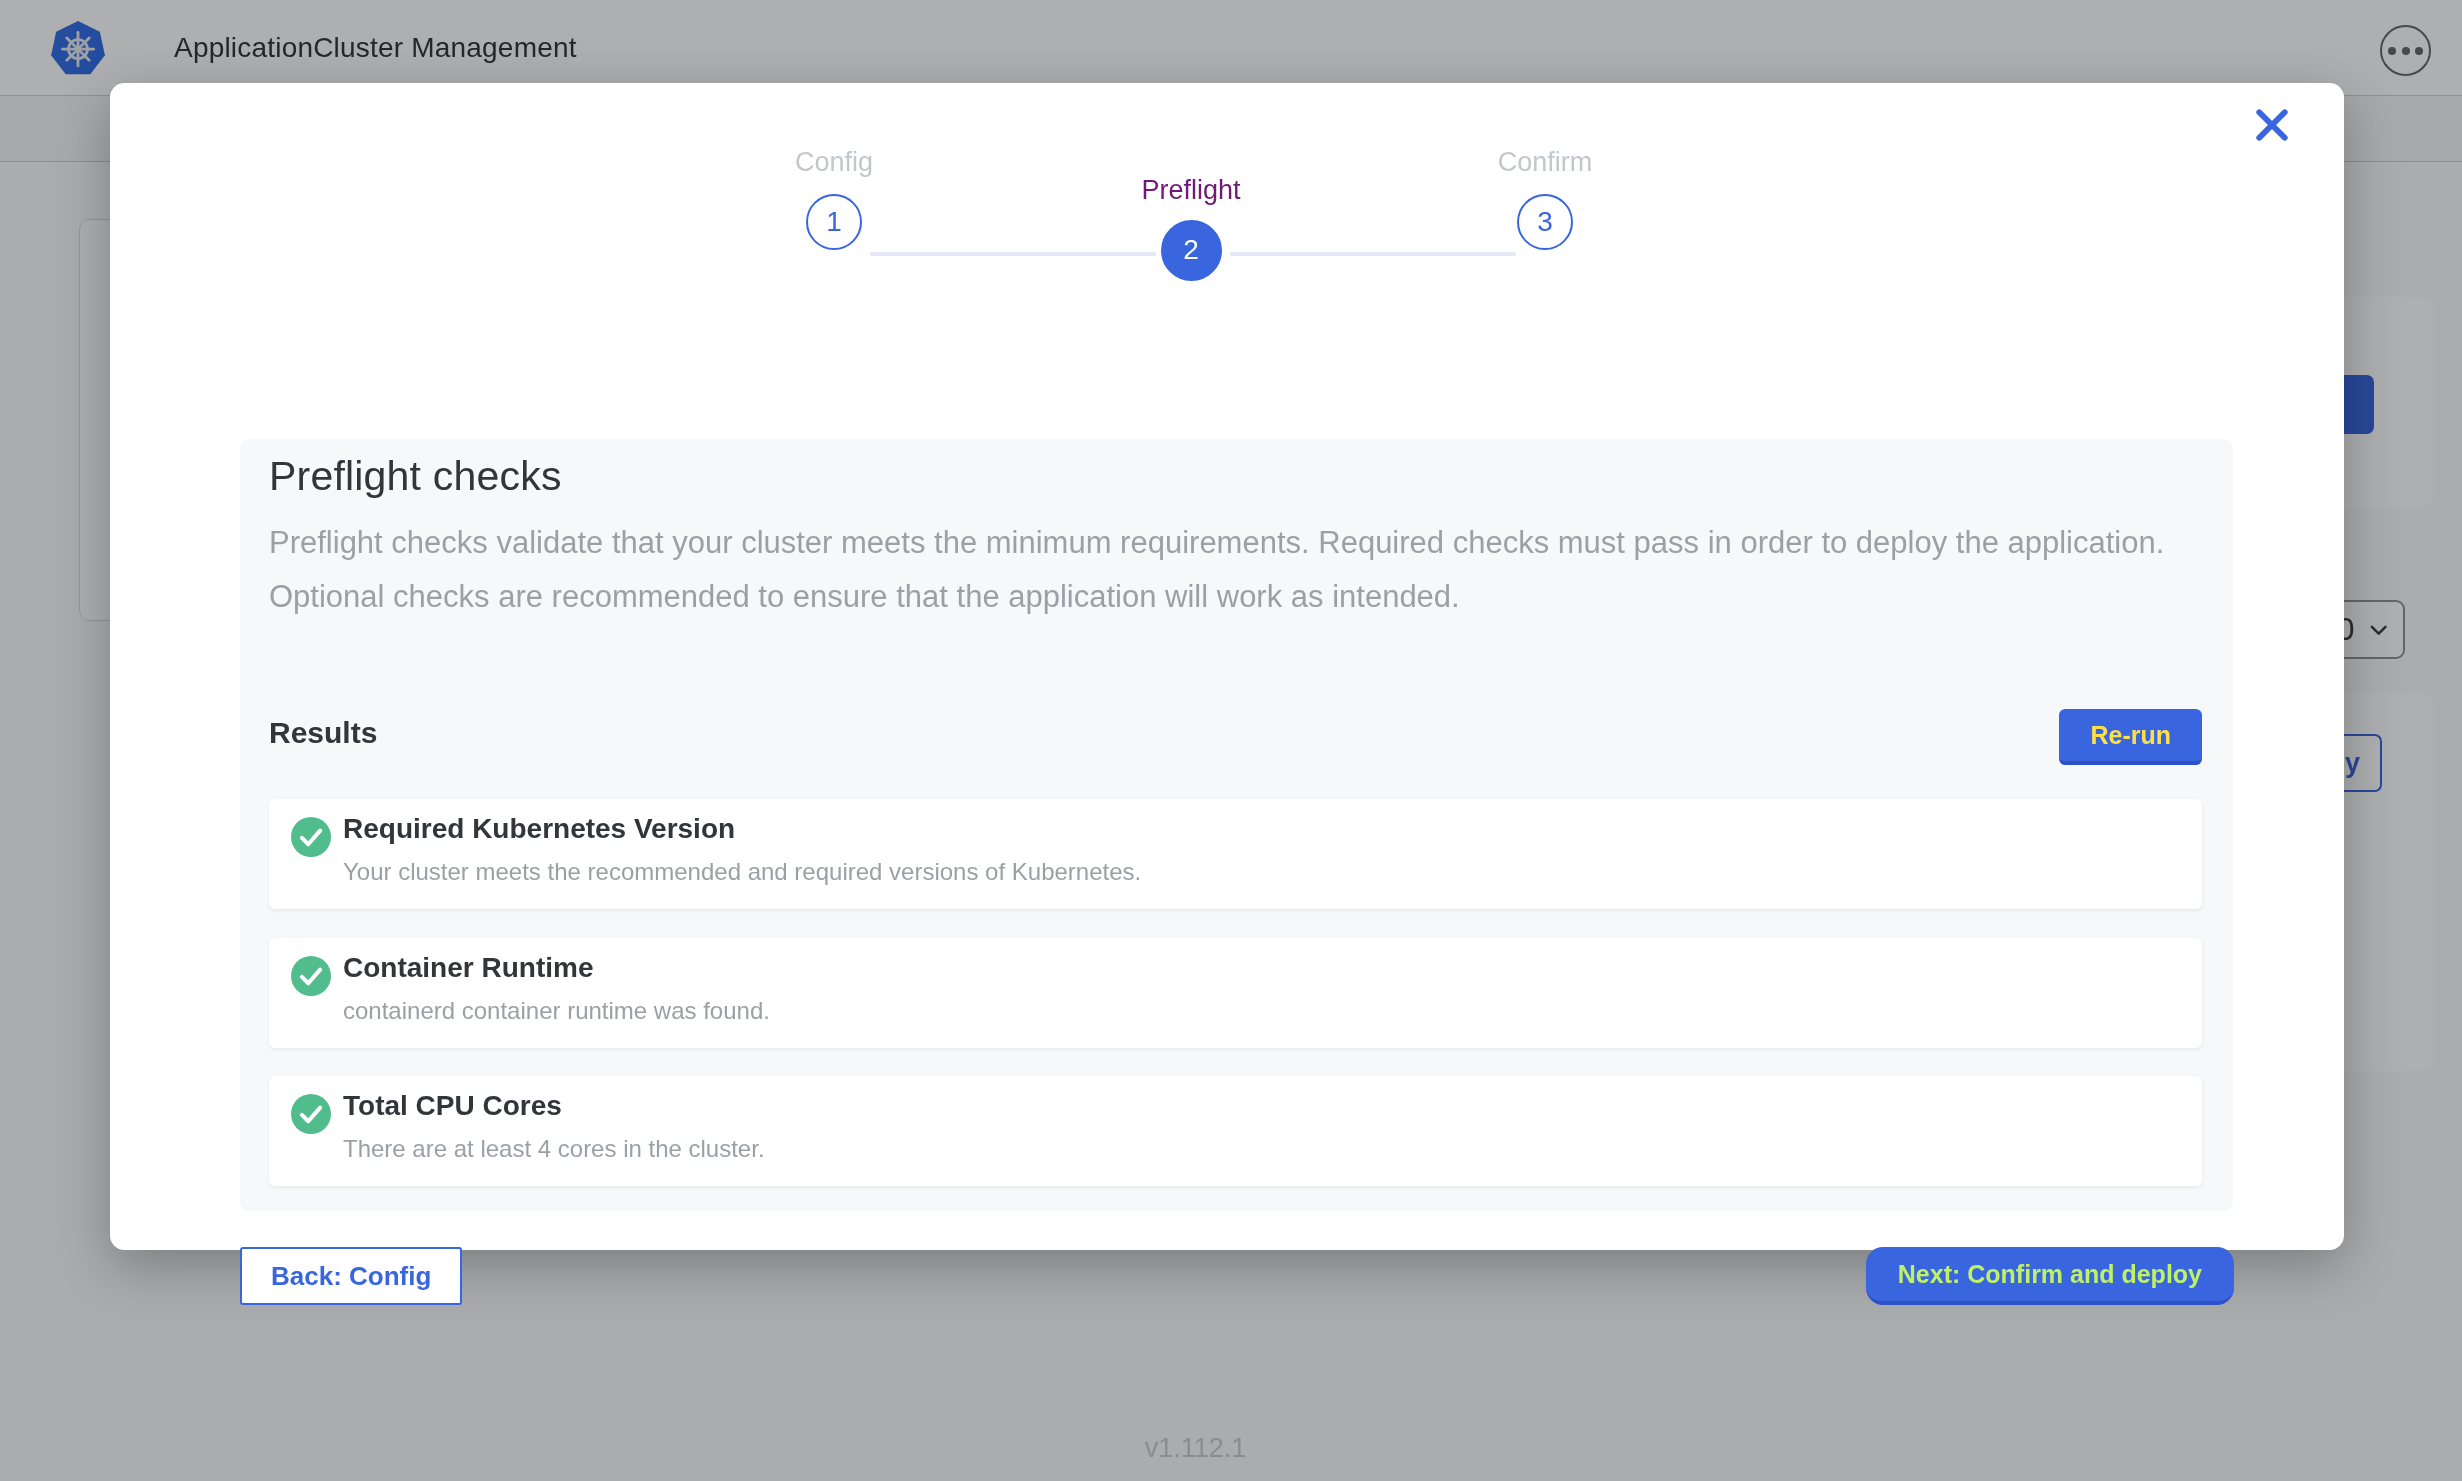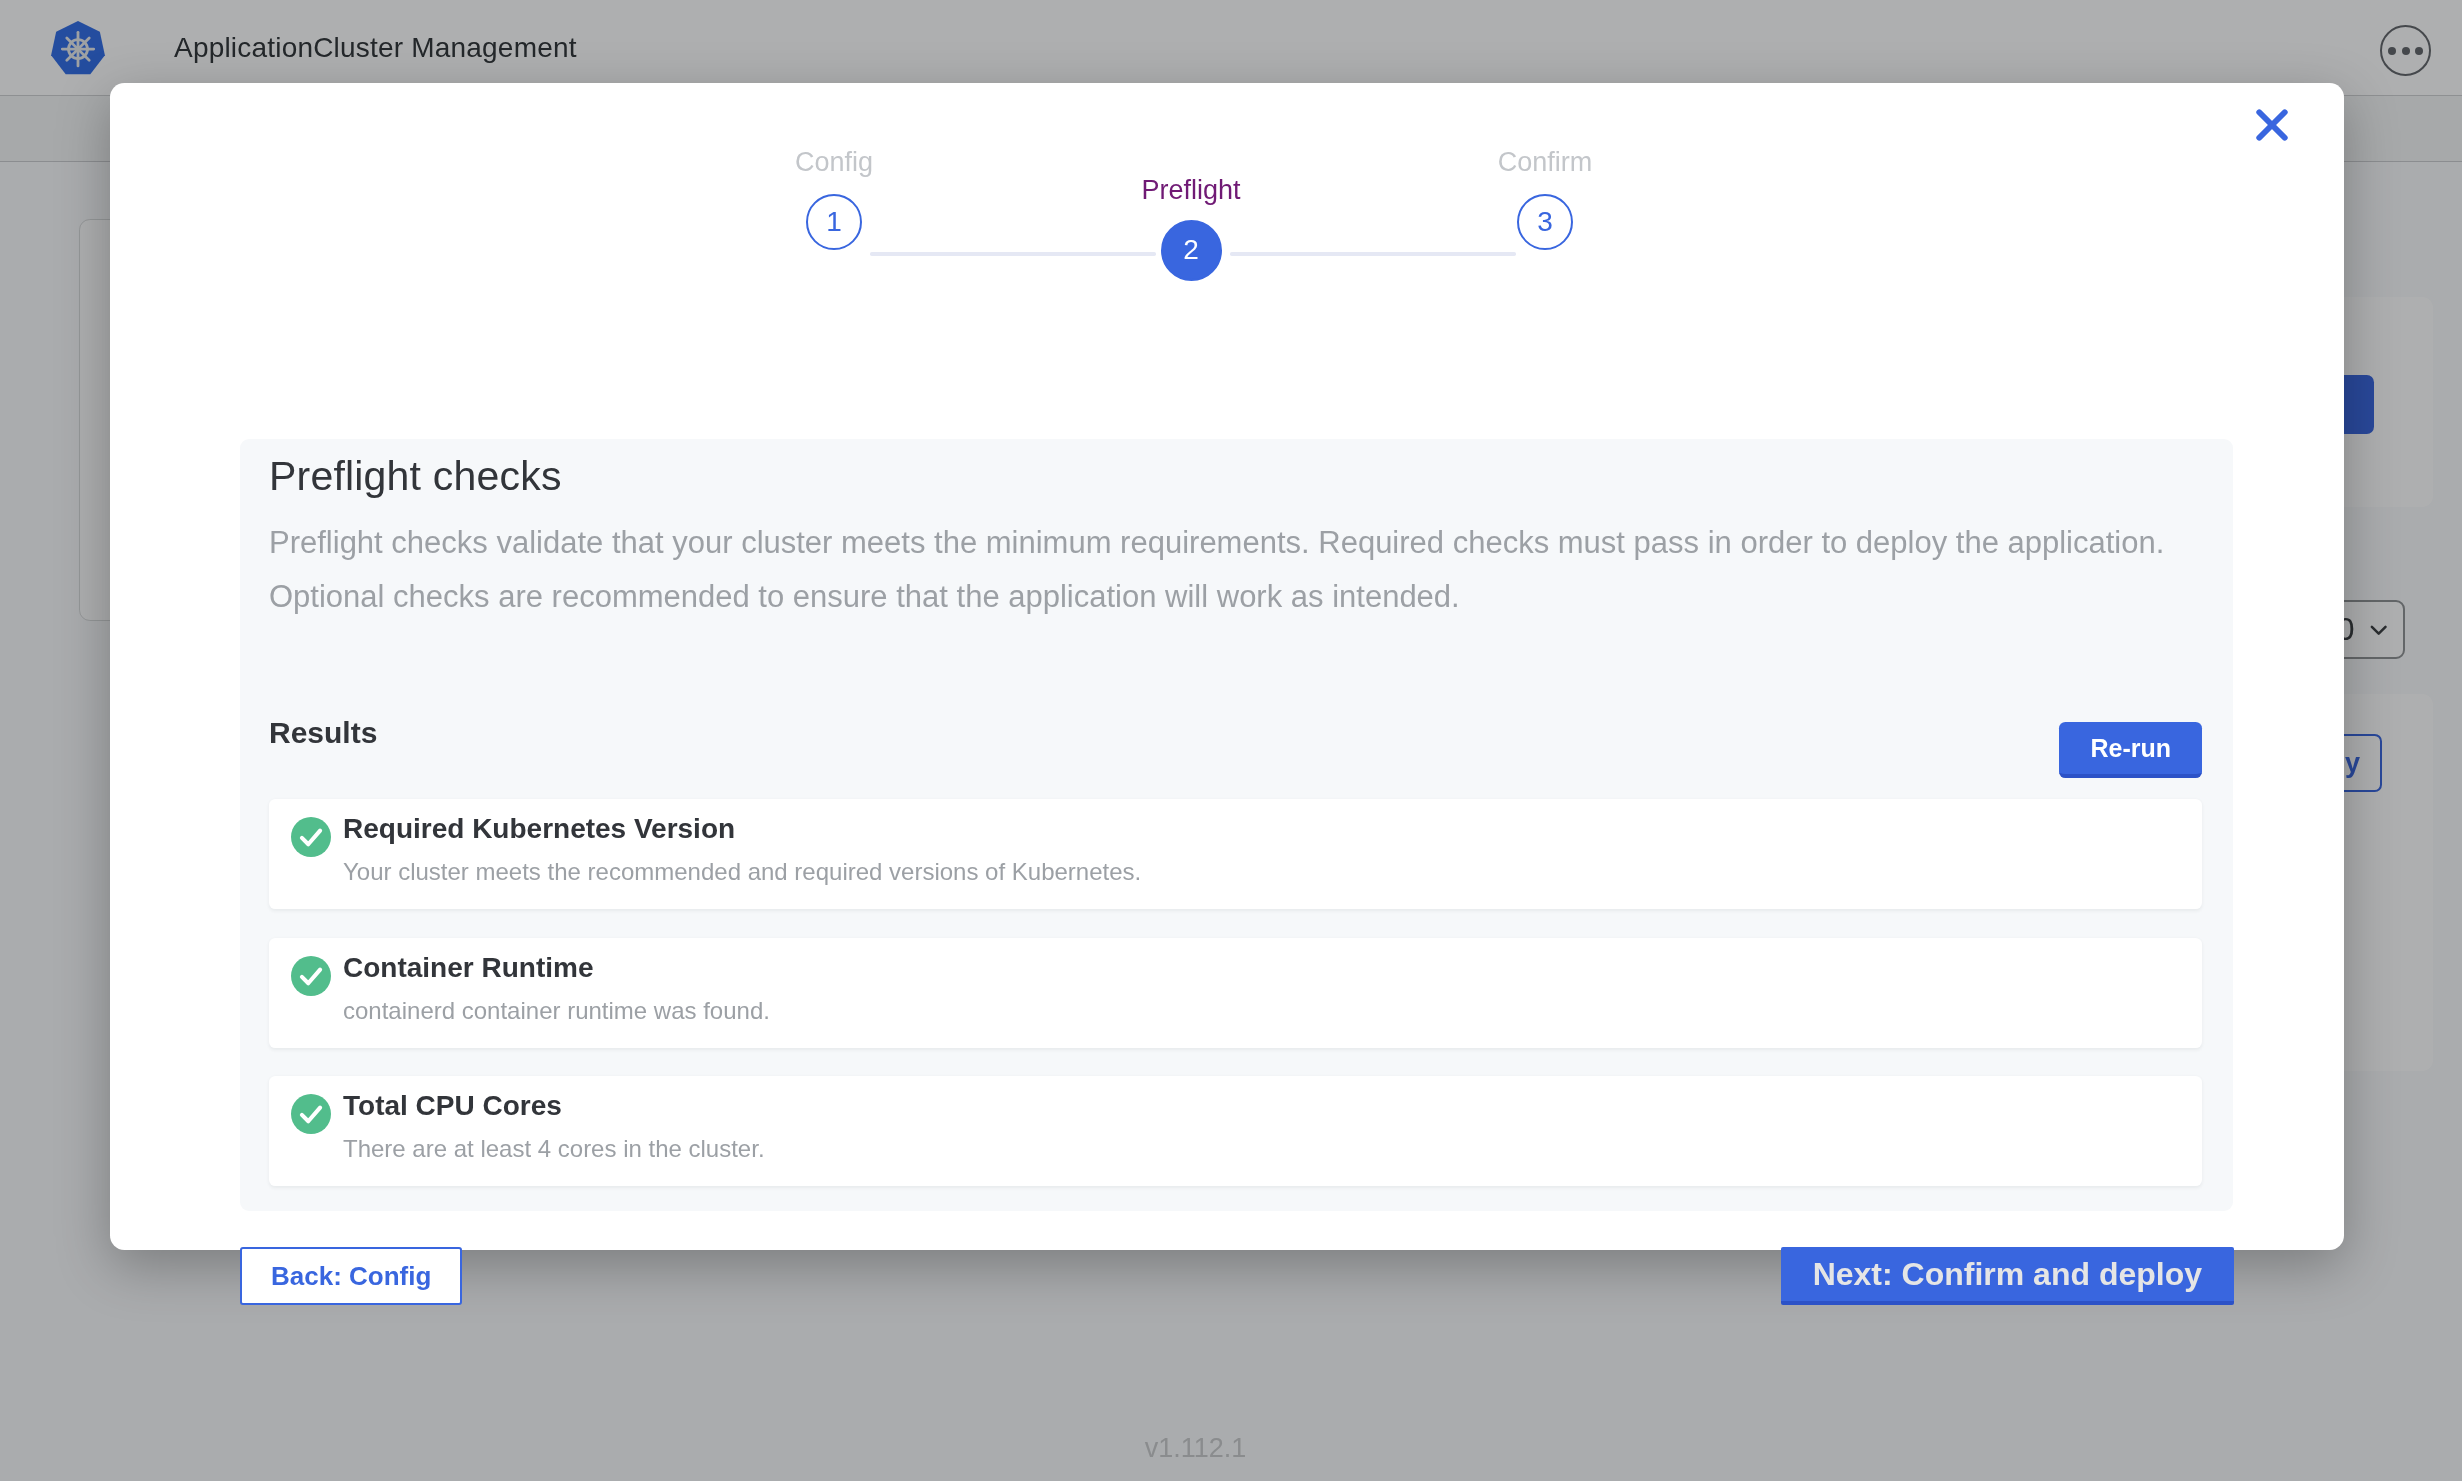--- a/index.html
+++ b/index.html
@@ -73,41 +73,41 @@
     border-radius:9px;box-sizing:border-box;padding:0 31px 0 29px;
   }
   .pf-title{position:absolute;left:29px;top:14.4px;font-size:41px;font-weight:normal;color:#32353a;letter-spacing:0.2px;}
   .pf-desc{
     position:absolute;left:29px;top:77px;width:1905px;
     font-size:31px;line-height:54px;color:#9ca0a5;
   }
   .results-row{position:absolute;left:29px;right:31px;top:270px;height:56px;}
   .results-heading{position:absolute;left:0;top:7.2px;font-size:30px;font-weight:bold;color:#32353a;}
   .rerun-btn{
-    position:absolute;right:0;top:13px;height:56px;padding:0 31px;background:#3966df;
-    border:none;border-bottom:4.5px solid #2c52c7;border-radius:6.3px;color:#ffffff;
+    position:absolute;right:0;top:0;height:56px;padding:0 31px;background:#3966df;
+    border:none;border-bottom:4.5px solid #2c52c7;border-radius:6.3px;color:#fde047;
     font-size:25px;font-weight:bold;font-family:inherit;cursor:pointer;
   }
   .check-row{
     position:absolute;left:29px;width:1933px;height:110px;background:#ffffff;border-radius:6.3px;
     box-shadow:0 1.8px 3.6px rgba(40,50,60,0.07);
   }
   .check-row .check-icon{position:absolute;left:21.6px;top:18px;width:40px;height:40px;}
   .check-title{position:absolute;left:74px;top:14.4px;font-size:28px;font-weight:bold;color:#32353a;}
   .check-detail{position:absolute;left:74px;top:59px;font-size:24px;color:#9ca0a5;}
   
   .back-btn{
     position:absolute;left:130px;top:1164px;height:58px;padding:0 29px;background:#ffffff;
     border:2.7px solid #3966df;border-radius:3px;color:#3966df;font-size:26px;font-weight:bold;
     font-family:inherit;cursor:pointer;box-sizing:border-box;
   }
   .next-btn{
     position:absolute;right:110px;top:1164px;height:58px;padding:0 32px;background:#3966df;
-    border:none;border-bottom:4.5px solid #2c52c7;border-radius:2px;color:#e5e5e5;
-    font-size:32px;font-weight:bold;font-family:inherit;cursor:pointer;box-sizing:border-box;
+    border:none;border-bottom:4.5px solid #2c52c7;border-radius:17px;color:#bef264;
+    font-size:25px;font-weight:bold;font-family:inherit;cursor:pointer;box-sizing:border-box;
   }
 </style>
 </head>
 <body>
 
 <div class="screen">
 
   <div class="nav">
     <svg class="nav-logo" viewBox="0 0 100 100">
       <polygon points="50,2 89,21 98,63 72,97 28,97 2,63 11,21" fill="#326de6"></polygon>

